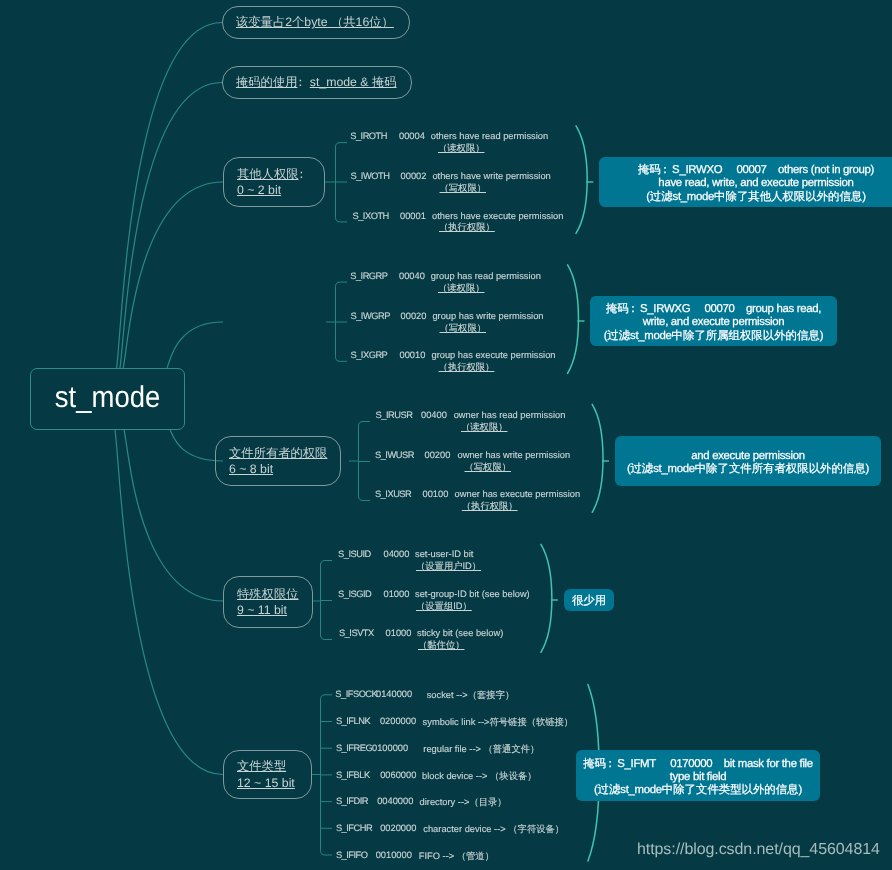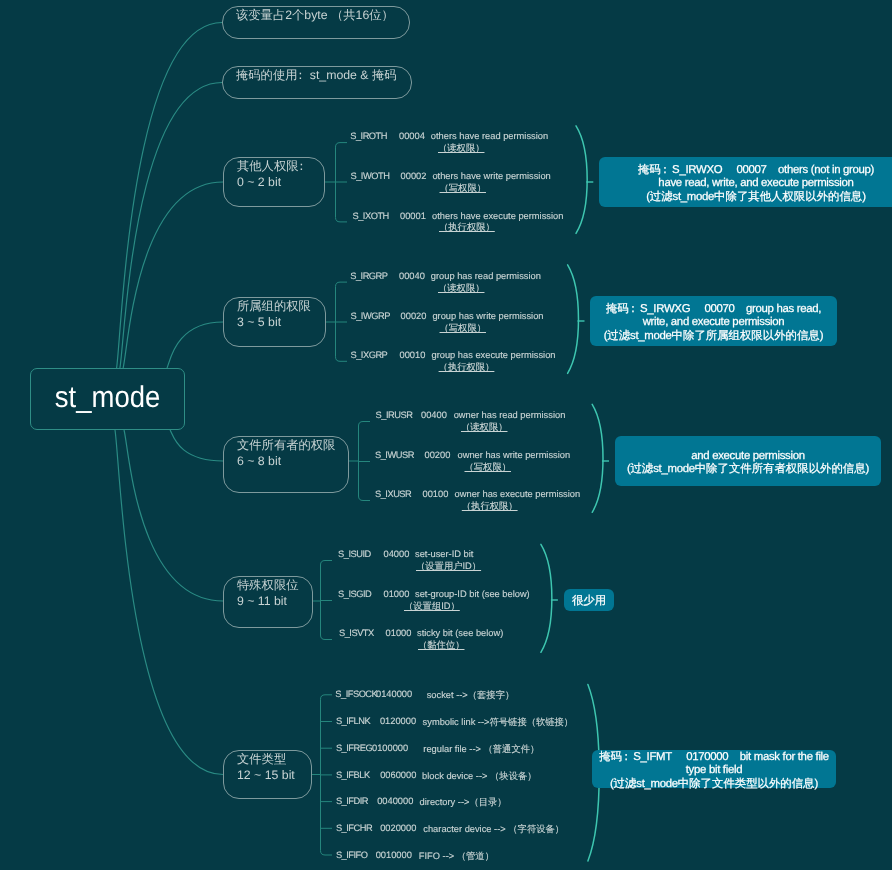--- a/index.html
+++ b/index.html
@@ -1,20 +1,20 @@
 <!DOCTYPE html>
 <html><head>
 <meta charset="utf-8">
 <title>st_mode</title>
 <style>html,body{margin:0;padding:0;}
 body{width:892px;height:870px;background:#053a45;overflow:hidden;font-family:"Liberation Sans",sans-serif;
      -webkit-font-smoothing:antialiased;text-rendering:geometricPrecision;}
 #stage{position:relative;width:892px;height:870px;}
 svg#wires{position:absolute;left:0;top:0;width:892px;height:870px;}
-.node{position:absolute;box-sizing:border-box;border:1px solid #7e9a9d;border-radius:16px;color:#c9d4d4;display:flex;align-items:flex-start;}
+.node{position:absolute;box-sizing:border-box;border:1px solid #7e9a9d;border-radius:16px;color:#c9d4d4;display:flex;align-items:center;text-decoration:underline;}
 .node .txt{padding-left:13px;font-size:12.3px;line-height:16.4px;}
 #root{position:absolute;box-sizing:border-box;border:1px solid #2f8e86;border-radius:7px;display:flex;align-items:center;justify-content:center;}
 #root .rl{color:#ffffff;font-size:30px;line-height:31px;display:inline-block;transform:scaleX(0.916) translateY(-2px);}
 .leaf{position:absolute;color:#c9d4d4;font-size:9.3px;white-space:nowrap;height:0;-webkit-text-stroke:0.14px #c9d4d4;}
 .leaf>span[data-name="leaf-symbol"]{letter-spacing:-0.5px;}
 .leaf>span{position:absolute;display:block;}
 .leaf>span.ln1{top:-5.4px;}
 .leaf>span.cn{top:5.6px;text-decoration:underline;}
 .maskbox{position:absolute;box-sizing:border-box;background:#017693;border-radius:6px;color:#fff;display:flex;flex-direction:column;align-items:center;justify-content:center;font-size:11.4px;line-height:13.3px;text-align:center;-webkit-text-stroke:0.25px #fff;padding-top:4px;}
 .fw{display:inline-block;width:1em;overflow:visible;white-space:pre;}
@@ -68,24 +68,21 @@
     </div>
 <div class="node" data-name="note-box-2" style="left:222px;top:66px;width:190px;height:33px">
       <span class="txt cjk" data-name="note-box-2-label">掩码的使用<span class="fw"><i style="margin-left: -0.26em;">：</i></span>st_mode &amp; 掩码</span>
     </div>
 <div id="root" data-name="root-node" style="left:30px;top:368px;width:155px;height:62px">
       <span class="rl" data-name="root-node-label">st_mode</span>
     </div>
 <div class="node" data-name="branch-node-1" style="left:223px;top:157px;width:102px;height:50px">
       <span class="txt" data-name="branch-node-1-label"><span class="cjk" data-name="branch-title">其他人权限<span class="fw"><i style="margin-left: -0.26em;">：</i></span></span><br><span data-name="branch-subtitle">0 ~ 2 bit</span></span>
     </div>
-<div class="node" data-name="branch-node-2" style="left:223px;top:297px;width:103px;height:50px">
-      <span class="txt" data-name="branch-node-2-label"><span class="cjk" data-name="branch-title">所属组的权限</span><br><span data-name="branch-subtitle">3 ~ 5 bit</span></span>
-    </div>
-<div class="node" data-name="branch-node-3" style="left:223px;top:436px;width:126px;height:57px">
+<div class="node" data-name="branch-node-3" style="left:215px;top:436px;width:126px;height:50px">
       <span class="txt" data-name="branch-node-3-label"><span class="cjk" data-name="branch-title">文件所有者的权限</span><br><span data-name="branch-subtitle">6 ~ 8 bit</span></span>
     </div>
 <div class="node" data-name="branch-node-4" style="left:223px;top:576px;width:90px;height:52px">
       <span class="txt" data-name="branch-node-4-label"><span class="cjk" data-name="branch-title">特殊权限位</span><br><span data-name="branch-subtitle">9 ~ 11 bit</span></span>
     </div>
 <div class="node" data-name="branch-node-5" style="left:223px;top:750px;width:89px;height:49px">
       <span class="txt" data-name="branch-node-5-label"><span class="cjk" data-name="branch-title">文件类型</span><br><span data-name="branch-subtitle">12 ~ 15 bit</span></span>
     </div>
 <div class="leaf" data-name="leaf-1-1" style="left:0;top:136.6px">
  <span class="ln1" data-name="leaf-symbol" style="left:350.2px">S_IROTH</span>
@@ -144,36 +141,36 @@
 <div class="leaf" data-name="leaf-4-1" style="left:0;top:554.5px">
  <span class="ln1" data-name="leaf-symbol" style="left:338.1px">S_ISUID</span>
  <span class="ln1" data-name="leaf-value" style="left:383.5px">04000</span>
  <span class="ln1 cjk" data-name="leaf-desc" style="left:415.0px">set-user-ID bit</span>
  <span class="cn cjk" data-name="leaf-desc-cn" style="left:416.0px">（设置用户ID）</span>
 </div>
 <div class="leaf" data-name="leaf-4-2" style="left:0;top:594.5px">
  <span class="ln1" data-name="leaf-symbol" style="left:338.1px">S_ISGID</span>
  <span class="ln1" data-name="leaf-value" style="left:383.5px">01000</span>
  <span class="ln1 cjk" data-name="leaf-desc" style="left:415.0px">set-group-ID bit (see below)</span>
- <span class="cn cjk" data-name="leaf-desc-cn" style="left:404px">（设置组ID）</span>
+ <span class="cn cjk" data-name="leaf-desc-cn" style="left:416.0px">（设置组ID）</span>
 </div>
 <div class="leaf" data-name="leaf-4-3" style="left:0;top:633.5px">
  <span class="ln1" data-name="leaf-symbol" style="left:339.0px">S_ISVTX</span>
  <span class="ln1" data-name="leaf-value" style="left:385.6px">01000</span>
  <span class="ln1 cjk" data-name="leaf-desc" style="left:417.0px">sticky bit (see below)</span>
  <span class="cn cjk" data-name="leaf-desc-cn" style="left:418.0px">（黏住位）</span>
 </div>
 <div class="leaf" data-name="leaf-5-1" style="left:0;top:694.8px">
  <span class="ln1" data-name="leaf-symbol" style="left:335.3px">S_IFSOCK</span>
  <span class="ln1" data-name="leaf-value" style="left:376px">0140000</span>
  <span class="ln1 cjk" data-name="leaf-desc" style="left:426.7px">socket --&gt;（套接字）</span>
 </div>
 <div class="leaf" data-name="leaf-5-2" style="left:0;top:721.5px">
  <span class="ln1" data-name="leaf-symbol" style="left:335.9px">S_IFLNK</span>
- <span class="ln1" data-name="leaf-value" style="left:379.9px">0120000</span>
+ <span class="ln1" data-name="leaf-value" style="left:379.9px">0200000</span>
  <span class="ln1 cjk" data-name="leaf-desc" style="left:422.6px">symbolic link --&gt;符号链接（软链接）</span>
 </div>
 <div class="leaf" data-name="leaf-5-3" style="left:0;top:748.2px">
  <span class="ln1" data-name="leaf-symbol" style="left:335.9px">S_IFREG</span>
  <span class="ln1" data-name="leaf-value" style="left:372px">0100000</span>
  <span class="ln1 cjk" data-name="leaf-desc" style="left:423.3px">regular file --&gt; （普通文件）</span>
 </div>
 <div class="leaf" data-name="leaf-5-4" style="left:0;top:774.9px">
  <span class="ln1" data-name="leaf-symbol" style="left:335.9px">S_IFBLK</span>
  <span class="ln1" data-name="leaf-value" style="left:380.2px">0060000</span>
@@ -204,18 +201,19 @@
  <span class="cjk lat" data-name="mask-line"><span class="tw">write, and execute permission</span></span>
  <span class="cjk lat" data-name="mask-line"><span class="tw">(</span>过滤<span class="tw">st_mode</span>中除了所属组权限以外的信息<span class="tw">)</span></span>
 </div>
 <div class="maskbox" data-name="mask-box-3" style="left:615px;top:436px;width:266px;height:50px">
  <span class="cjk lat" data-name="mask-line"><span class="tw">and execute permission</span></span>
  <span class="cjk lat" data-name="mask-line"><span class="tw">(</span>过滤<span class="tw">st_mode</span>中除了文件所有者权限以外的信息<span class="tw">)</span></span>
 </div>
 <div class="maskbox" data-name="mask-box-4" style="left:564px;top:589px;width:50px;height:22px">
  <span class="cjk lat" data-name="mask-line">很少用</span>
 </div>
-<div class="maskbox" data-name="mask-box-5" style="left:592px;top:750px;width:244px;height:38px">
+<div class="maskbox" data-name="mask-box-5" style="left:576px;top:750px;width:244px;height:51px">
  <span class="cjk lat" data-name="mask-line">掩码<span class="fw"><i style="margin-left: -0.26em;">：</i></span><span class="tw">S_IFMT</span>　<span class="tw"> 0170000</span>　<span class="tw">bit mask for the file</span></span>
  <span class="cjk lat" data-name="mask-line"><span class="tw">type bit field</span></span>
  <span class="cjk lat" data-name="mask-line"><span class="tw">(</span>过滤<span class="tw">st_mode</span>中除了文件类型以外的信息<span class="tw">)</span></span>
 </div>
+<div id="wm" data-name="watermark" style="left:637px;top:841px">https://blog.csdn.net/qq_45604814</div>
 </div>
 
 </body></html>

